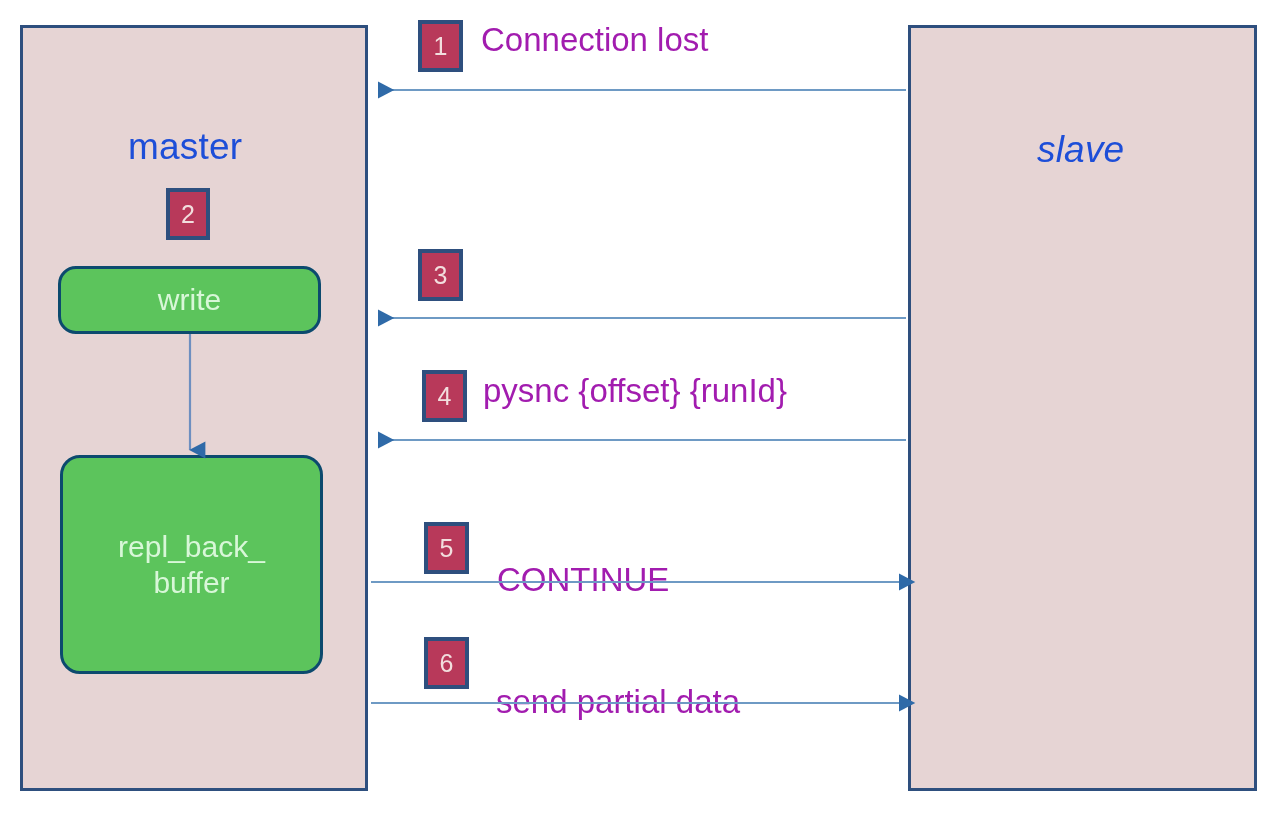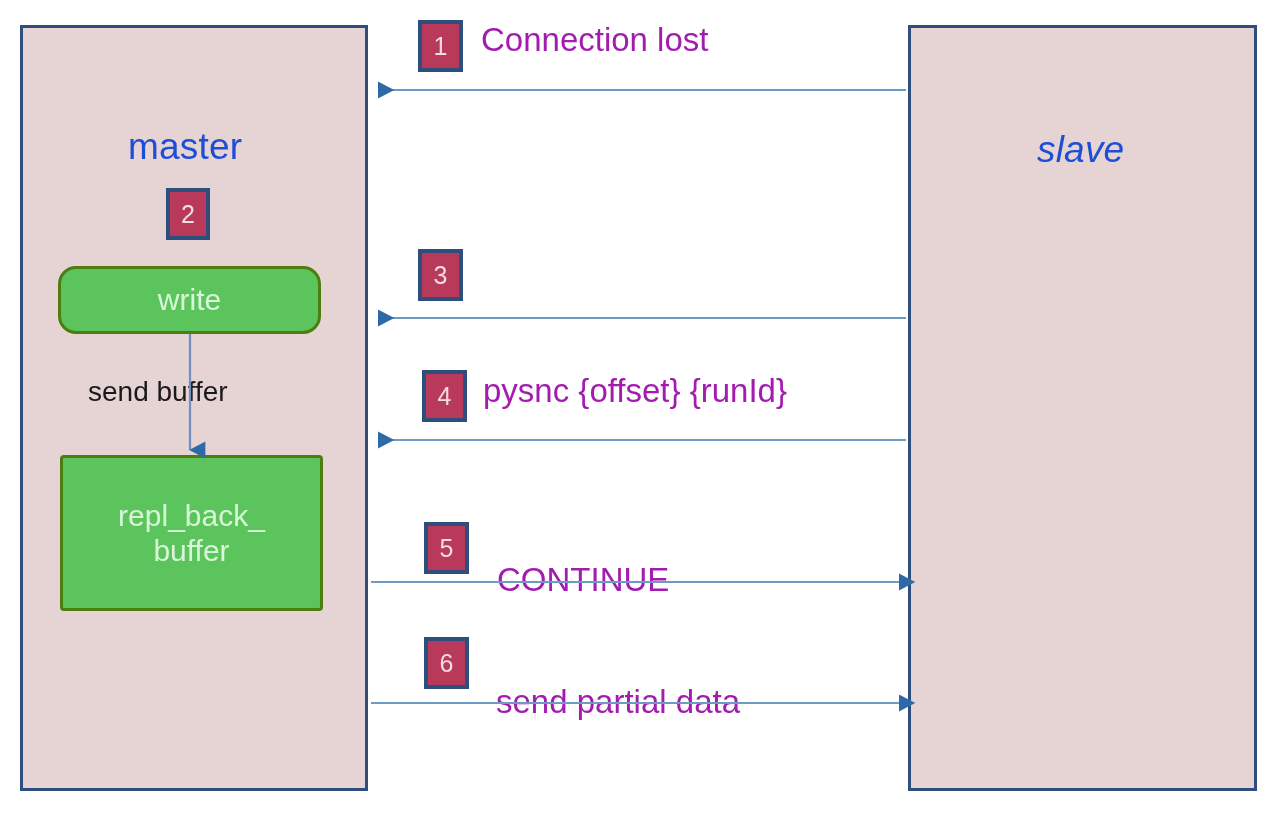--- a/index.html
+++ b/index.html
@@ -36,39 +36,39 @@
     white-space: nowrap;
     letter-spacing: 0.2px;
   }
   .node-title.master-title { left: 128px; top: 126px; }
   .node-title.slave-title  { left: 1037px; top: 129px; font-style: italic; }
 
   
   .proc-box {
     position: absolute;
     background: #5cc45c;
-    border: 3px solid #4d7c0f;
+    border: 3px solid #0c4a6e;
     border-radius: 22px;
     box-sizing: border-box;
     display: flex;
     align-items: center;
     justify-content: center;
     color: #d8f7d8;
     text-align: center;
     line-height: 1.18;
   }
   .proc-box.write {
     left: 58px; top: 266px; width: 263px; height: 68px;
     font-size: 30px;
     border-radius: 18px;
   }
   .proc-box.replbuf {
-    left: 60px; top: 455px; width: 263px; height: 156px;
+    left: 60px; top: 455px; width: 263px; height: 219px;
     font-size: 30px;
-    border-radius: 4px;
+    border-radius: 20px;
     white-space: pre-line;
   }
 
   
   .inline-label {
     position: absolute;
     font-size: 28px;
     color: #1a1a1a;
     white-space: nowrap;
   }
@@ -110,21 +110,20 @@
 
 <div id="canvas">
 
   <div class="node-box master"></div>
   <div class="node-title master-title">master</div>
 
   <div class="badge" style="left:166px; top:188px; width:44px; height:52px;">2</div>
 
   <div class="proc-box write">write</div>
 
-  <div class="inline-label send-buffer">send buffer</div>
 
   <div class="proc-box replbuf">repl_back_
 buffer</div>
 
   <div class="node-box slave"></div>
   <div class="node-title slave-title">slave</div>
 
   <div class="badge" style="left:418px; top:20px; width:45px; height:52px;">1</div>
   <div class="step-text" style="left:481px; top:21px;">Connection lost</div>
 

